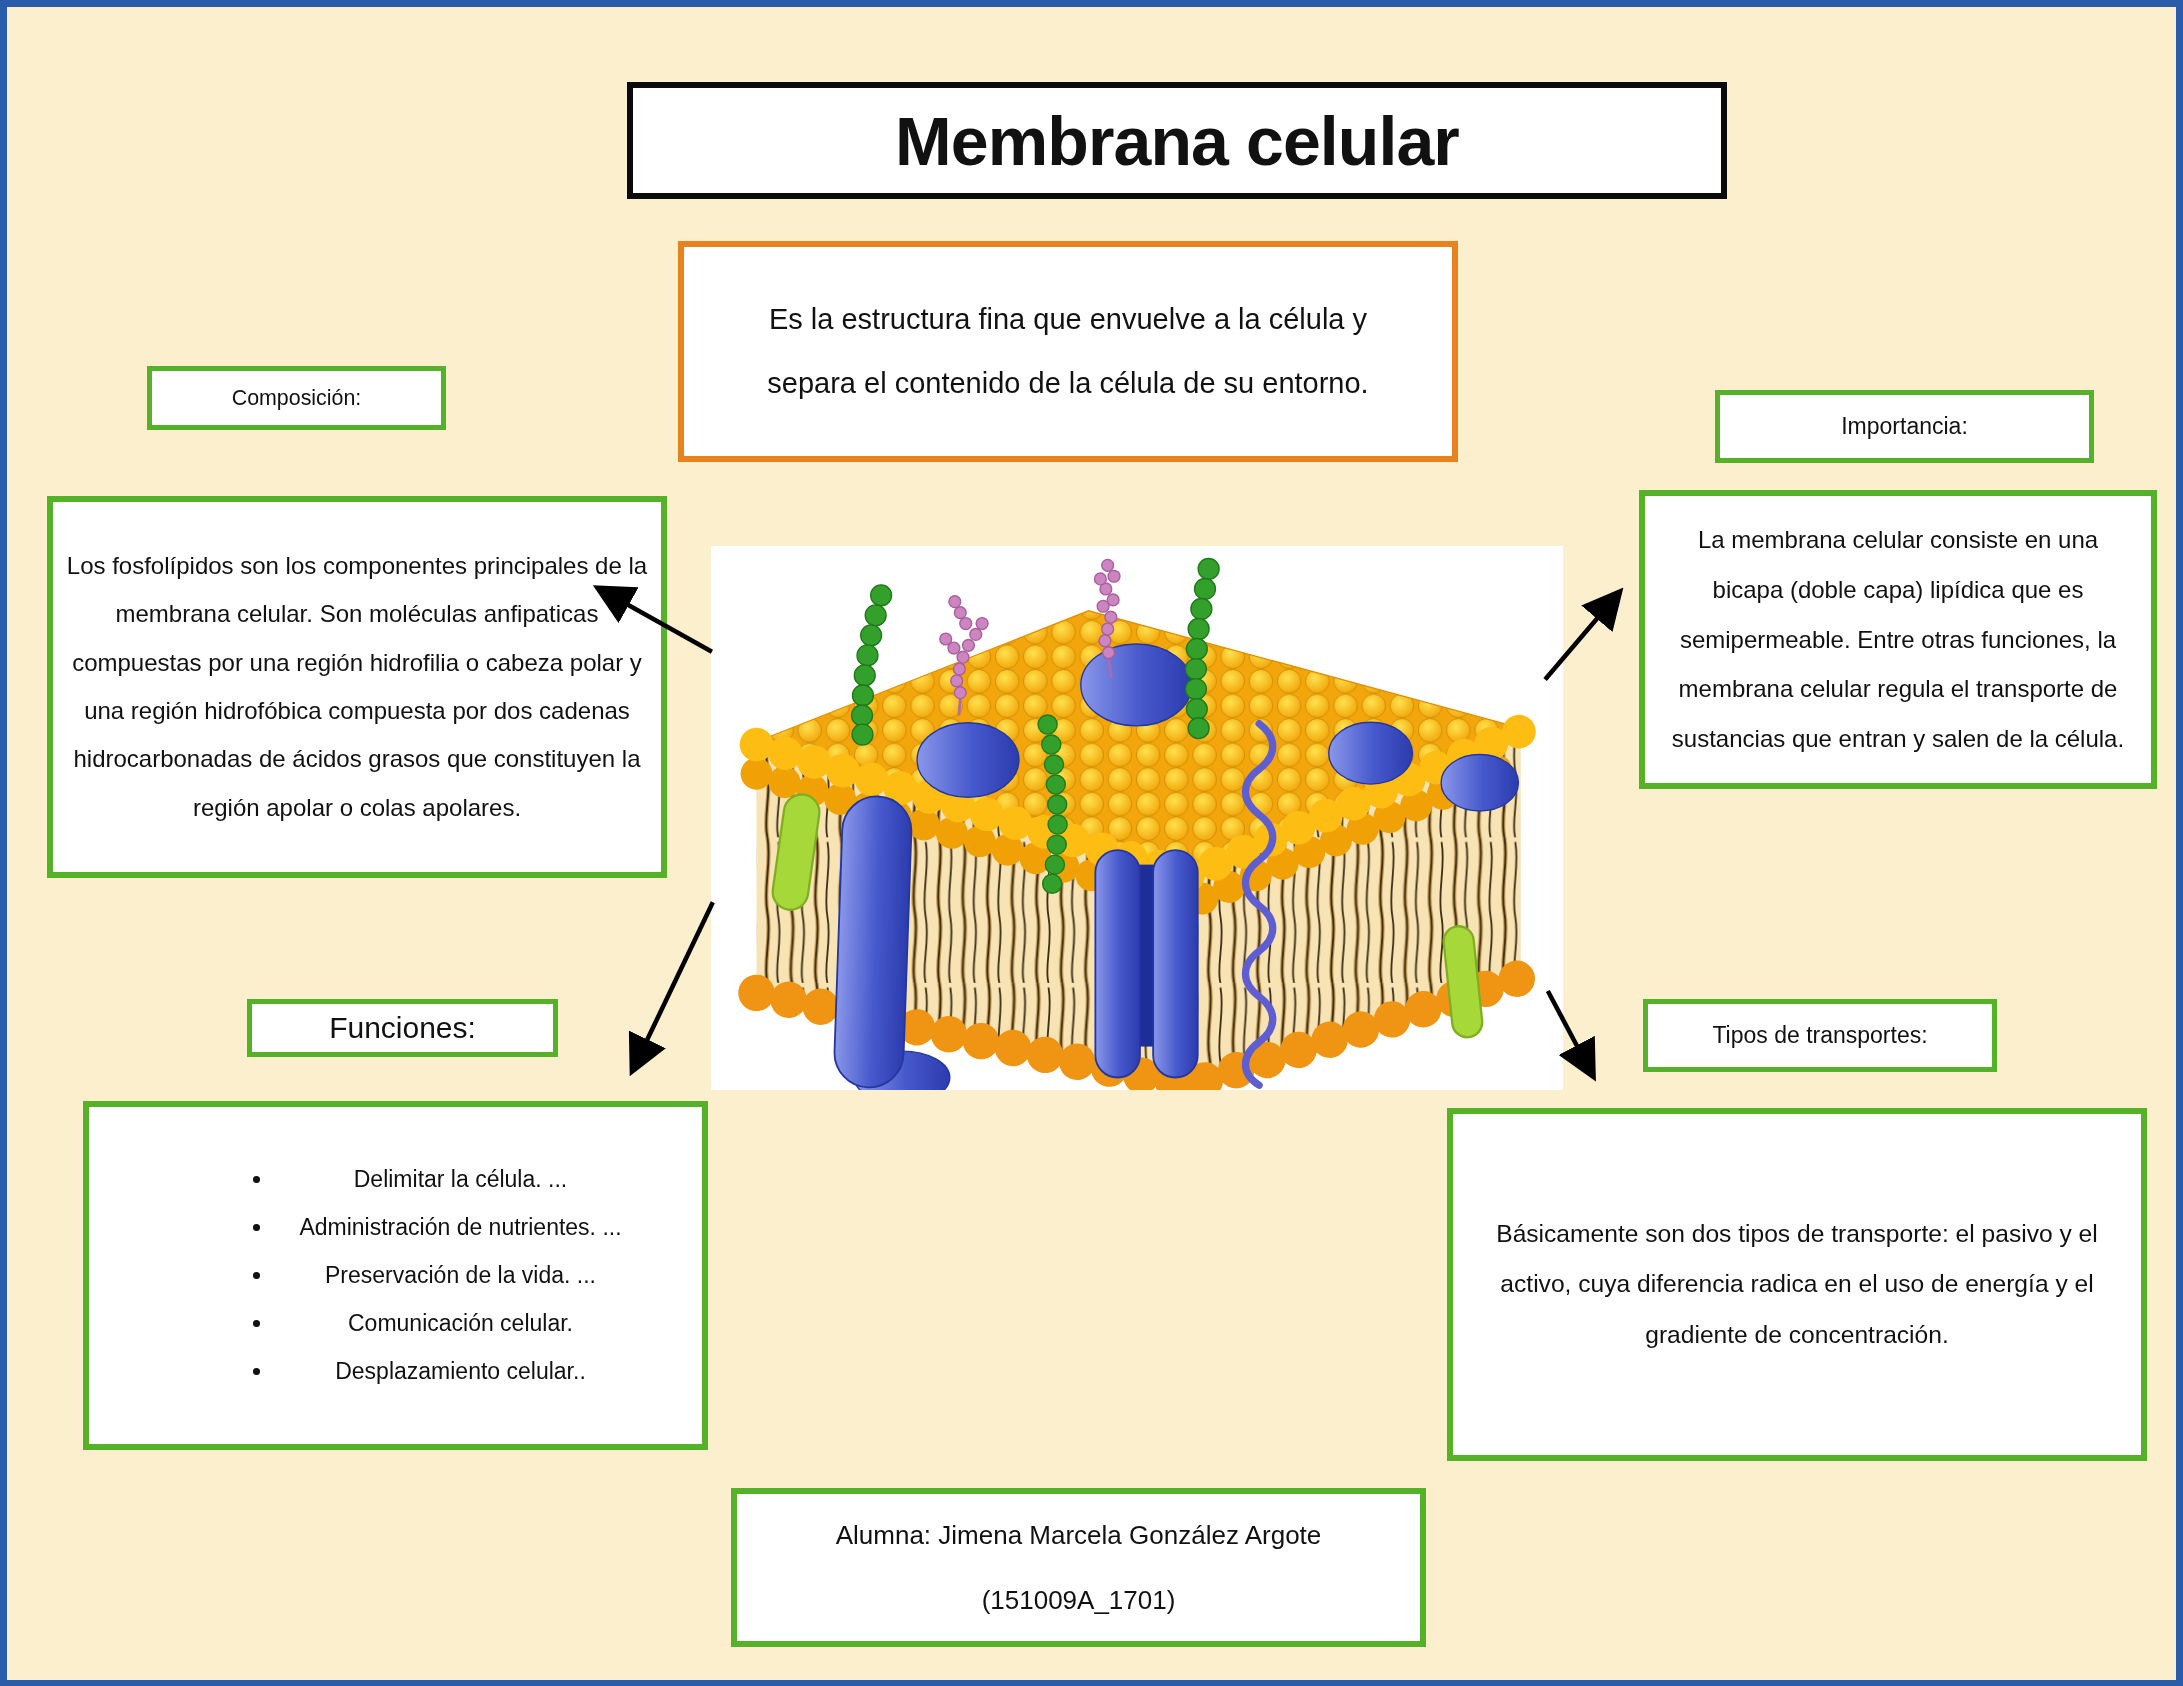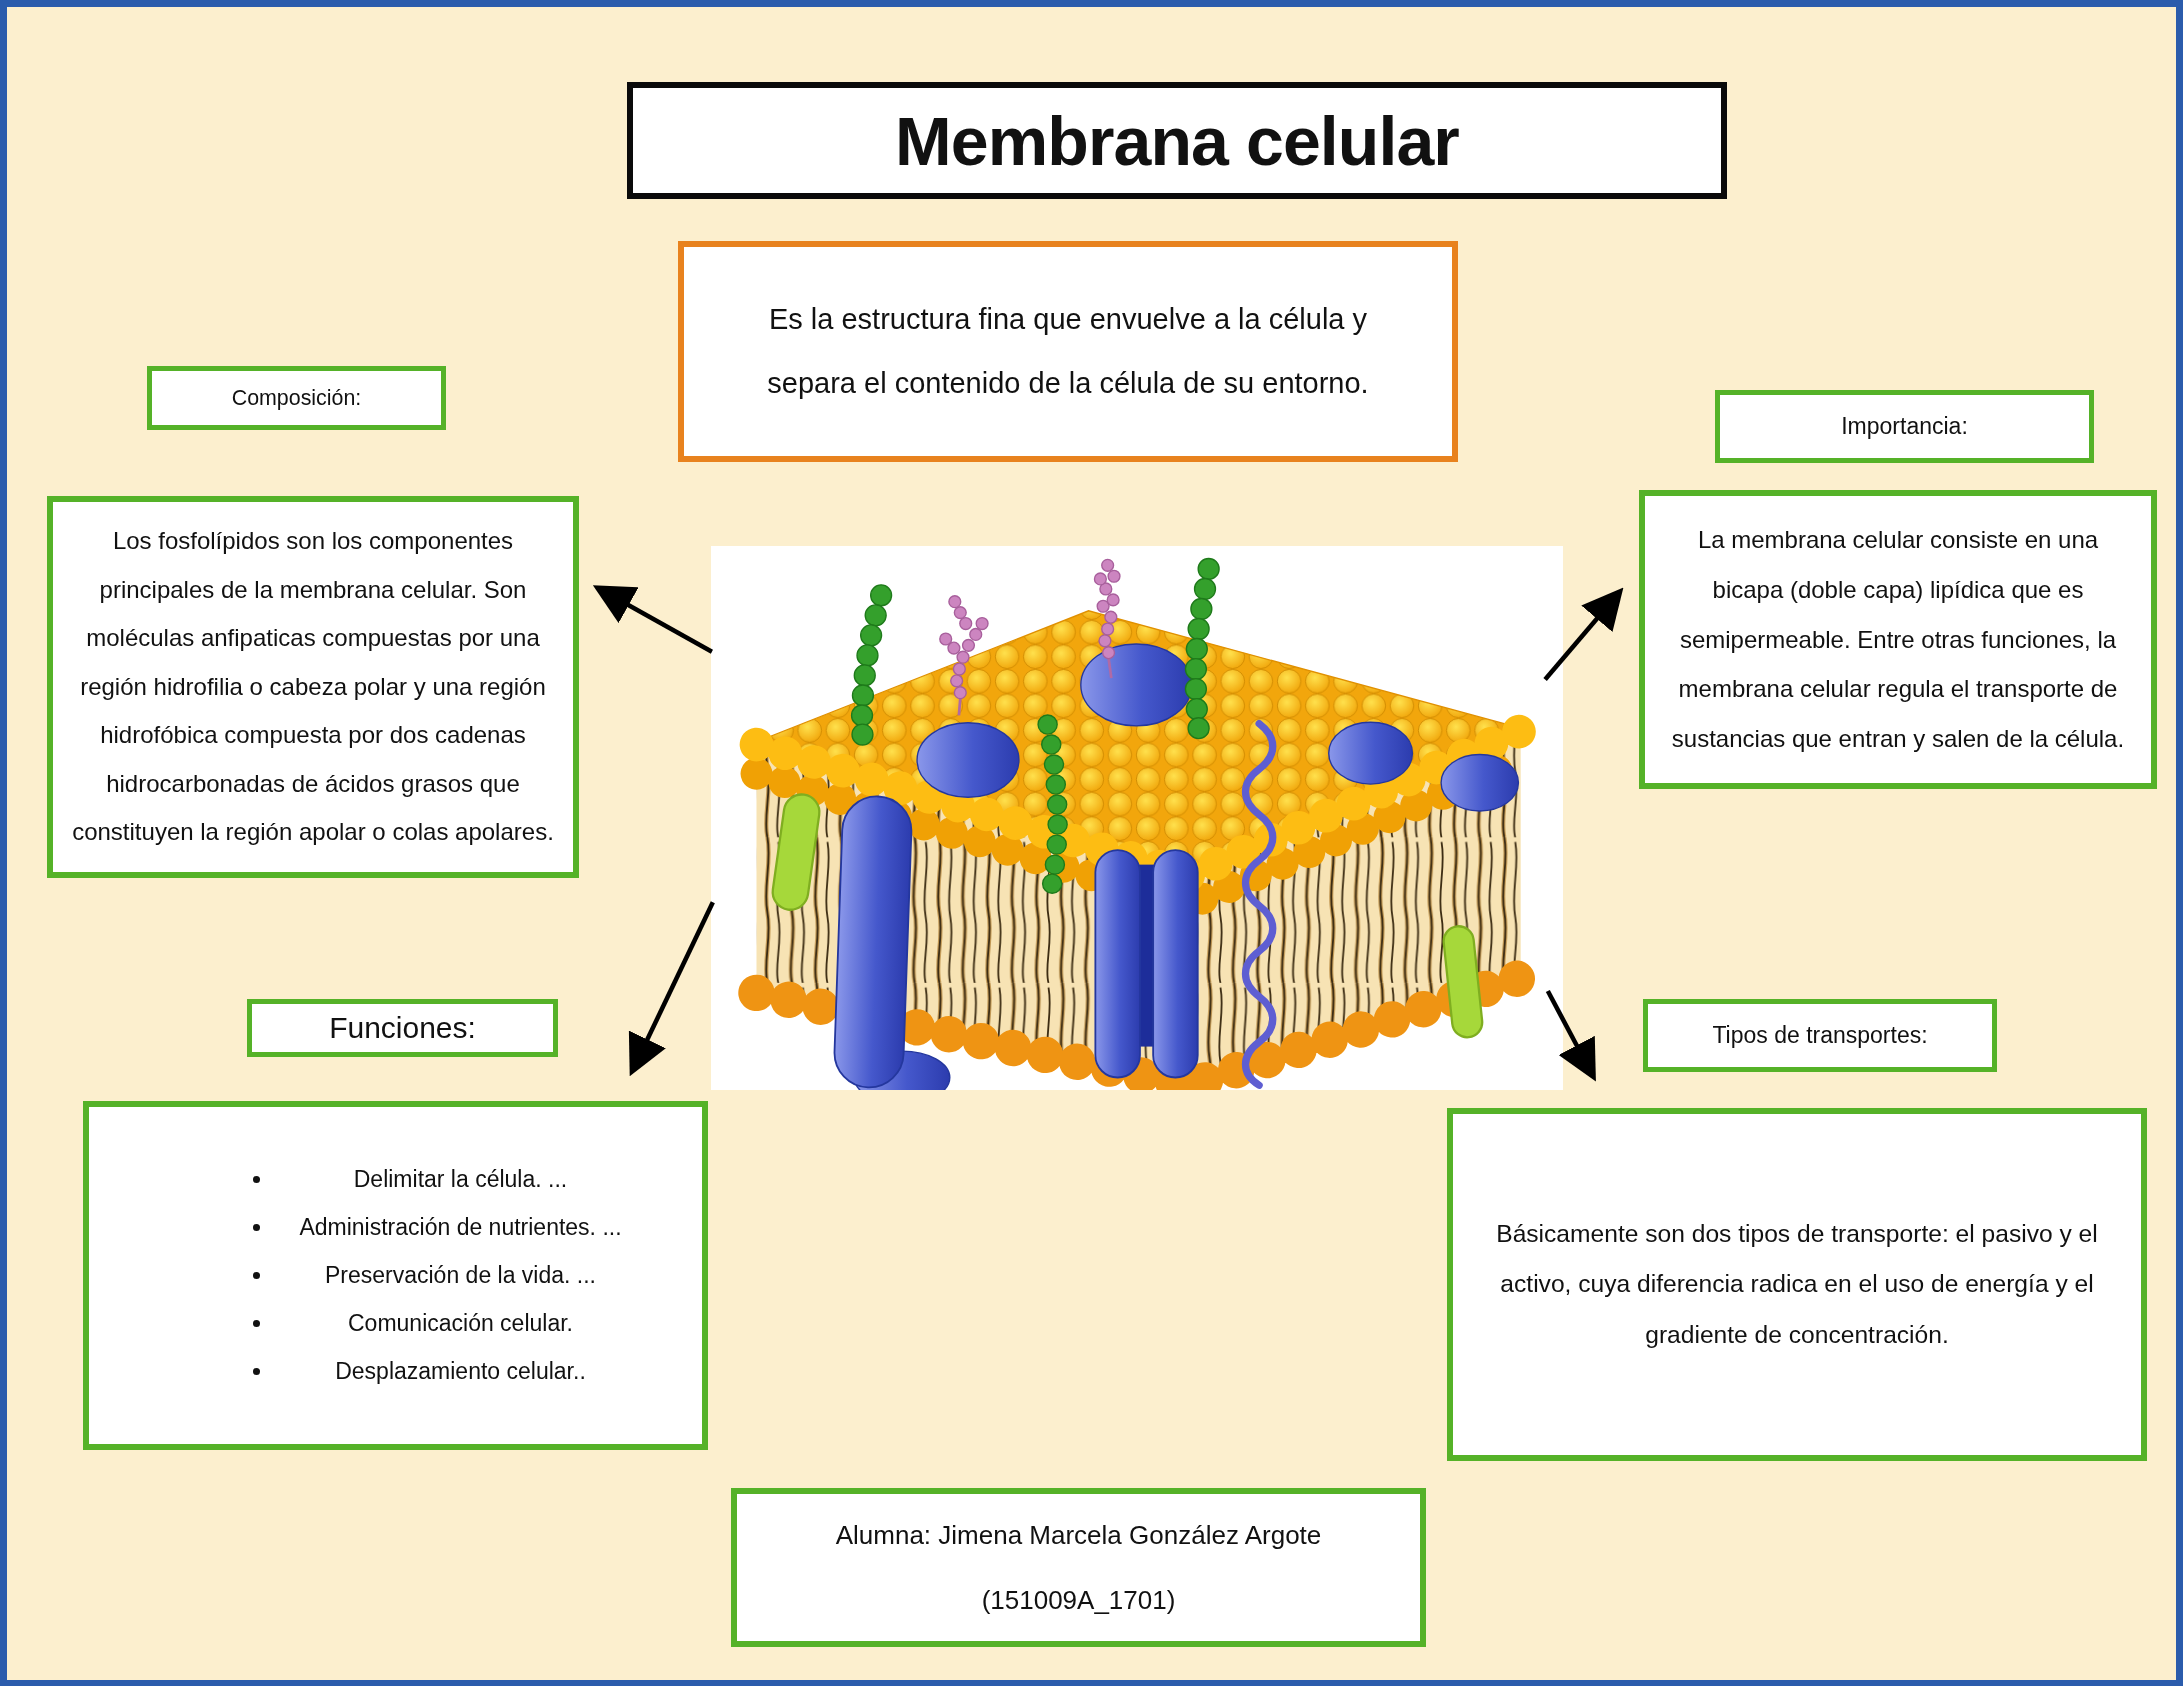--- a/index.html
+++ b/index.html
@@ -24,21 +24,21 @@
   }
   .black-border{border:6.4px solid #0a0a0a;}
   .orange-border{border:6px solid #e8821e;}
   .green-border{border:6px solid #55b228;}
   .green-border-thin{border:5px solid #55b228;}
   .title-box{left:579px;top:75px;width:1100px;height:117px;margin-left:41px;}
   .title-text{font-size:68px;font-weight:700;letter-spacing:-0.9px;}
   .def-box{left:671px;top:234px;width:780px;height:221px;padding:0 41px;}
   .def-text{font-size:29px;line-height:2.2;}
   .comp-label{left:140px;top:359px;width:299px;height:64px;font-size:21.4px;}
-  .comp-box{left:40px;top:489px;width:532px;height:382px;padding:0 10px;}
+  .comp-box{left:40px;top:489px;width:620px;height:382px;padding:0 10px;}
   .comp-text{font-size:24px;line-height:2.02;}
   .imp-label{left:1708px;top:383px;width:379px;height:73px;font-size:23px;}
   .imp-box{left:1632px;top:483px;width:518px;height:299px;padding:0 23px;text-align:center;}
   .imp-text{font-size:24px;line-height:2.08;}
   .func-label{left:240px;top:992px;width:311px;height:58px;font-size:30px;}
   .func-box{left:76px;top:1094px;width:625px;height:349px;}
   .func-list{list-style:disc;text-align:center;margin:0;padding-left:105px;font-size:23px;}
   .func-list li{margin:21px 0;padding-left:25px;}
   .tipos-label{left:1636px;top:992px;width:354px;height:73px;font-size:23px;}
   .tipos-box{left:1440px;top:1101px;width:700px;height:353px;padding:0 27px;}

